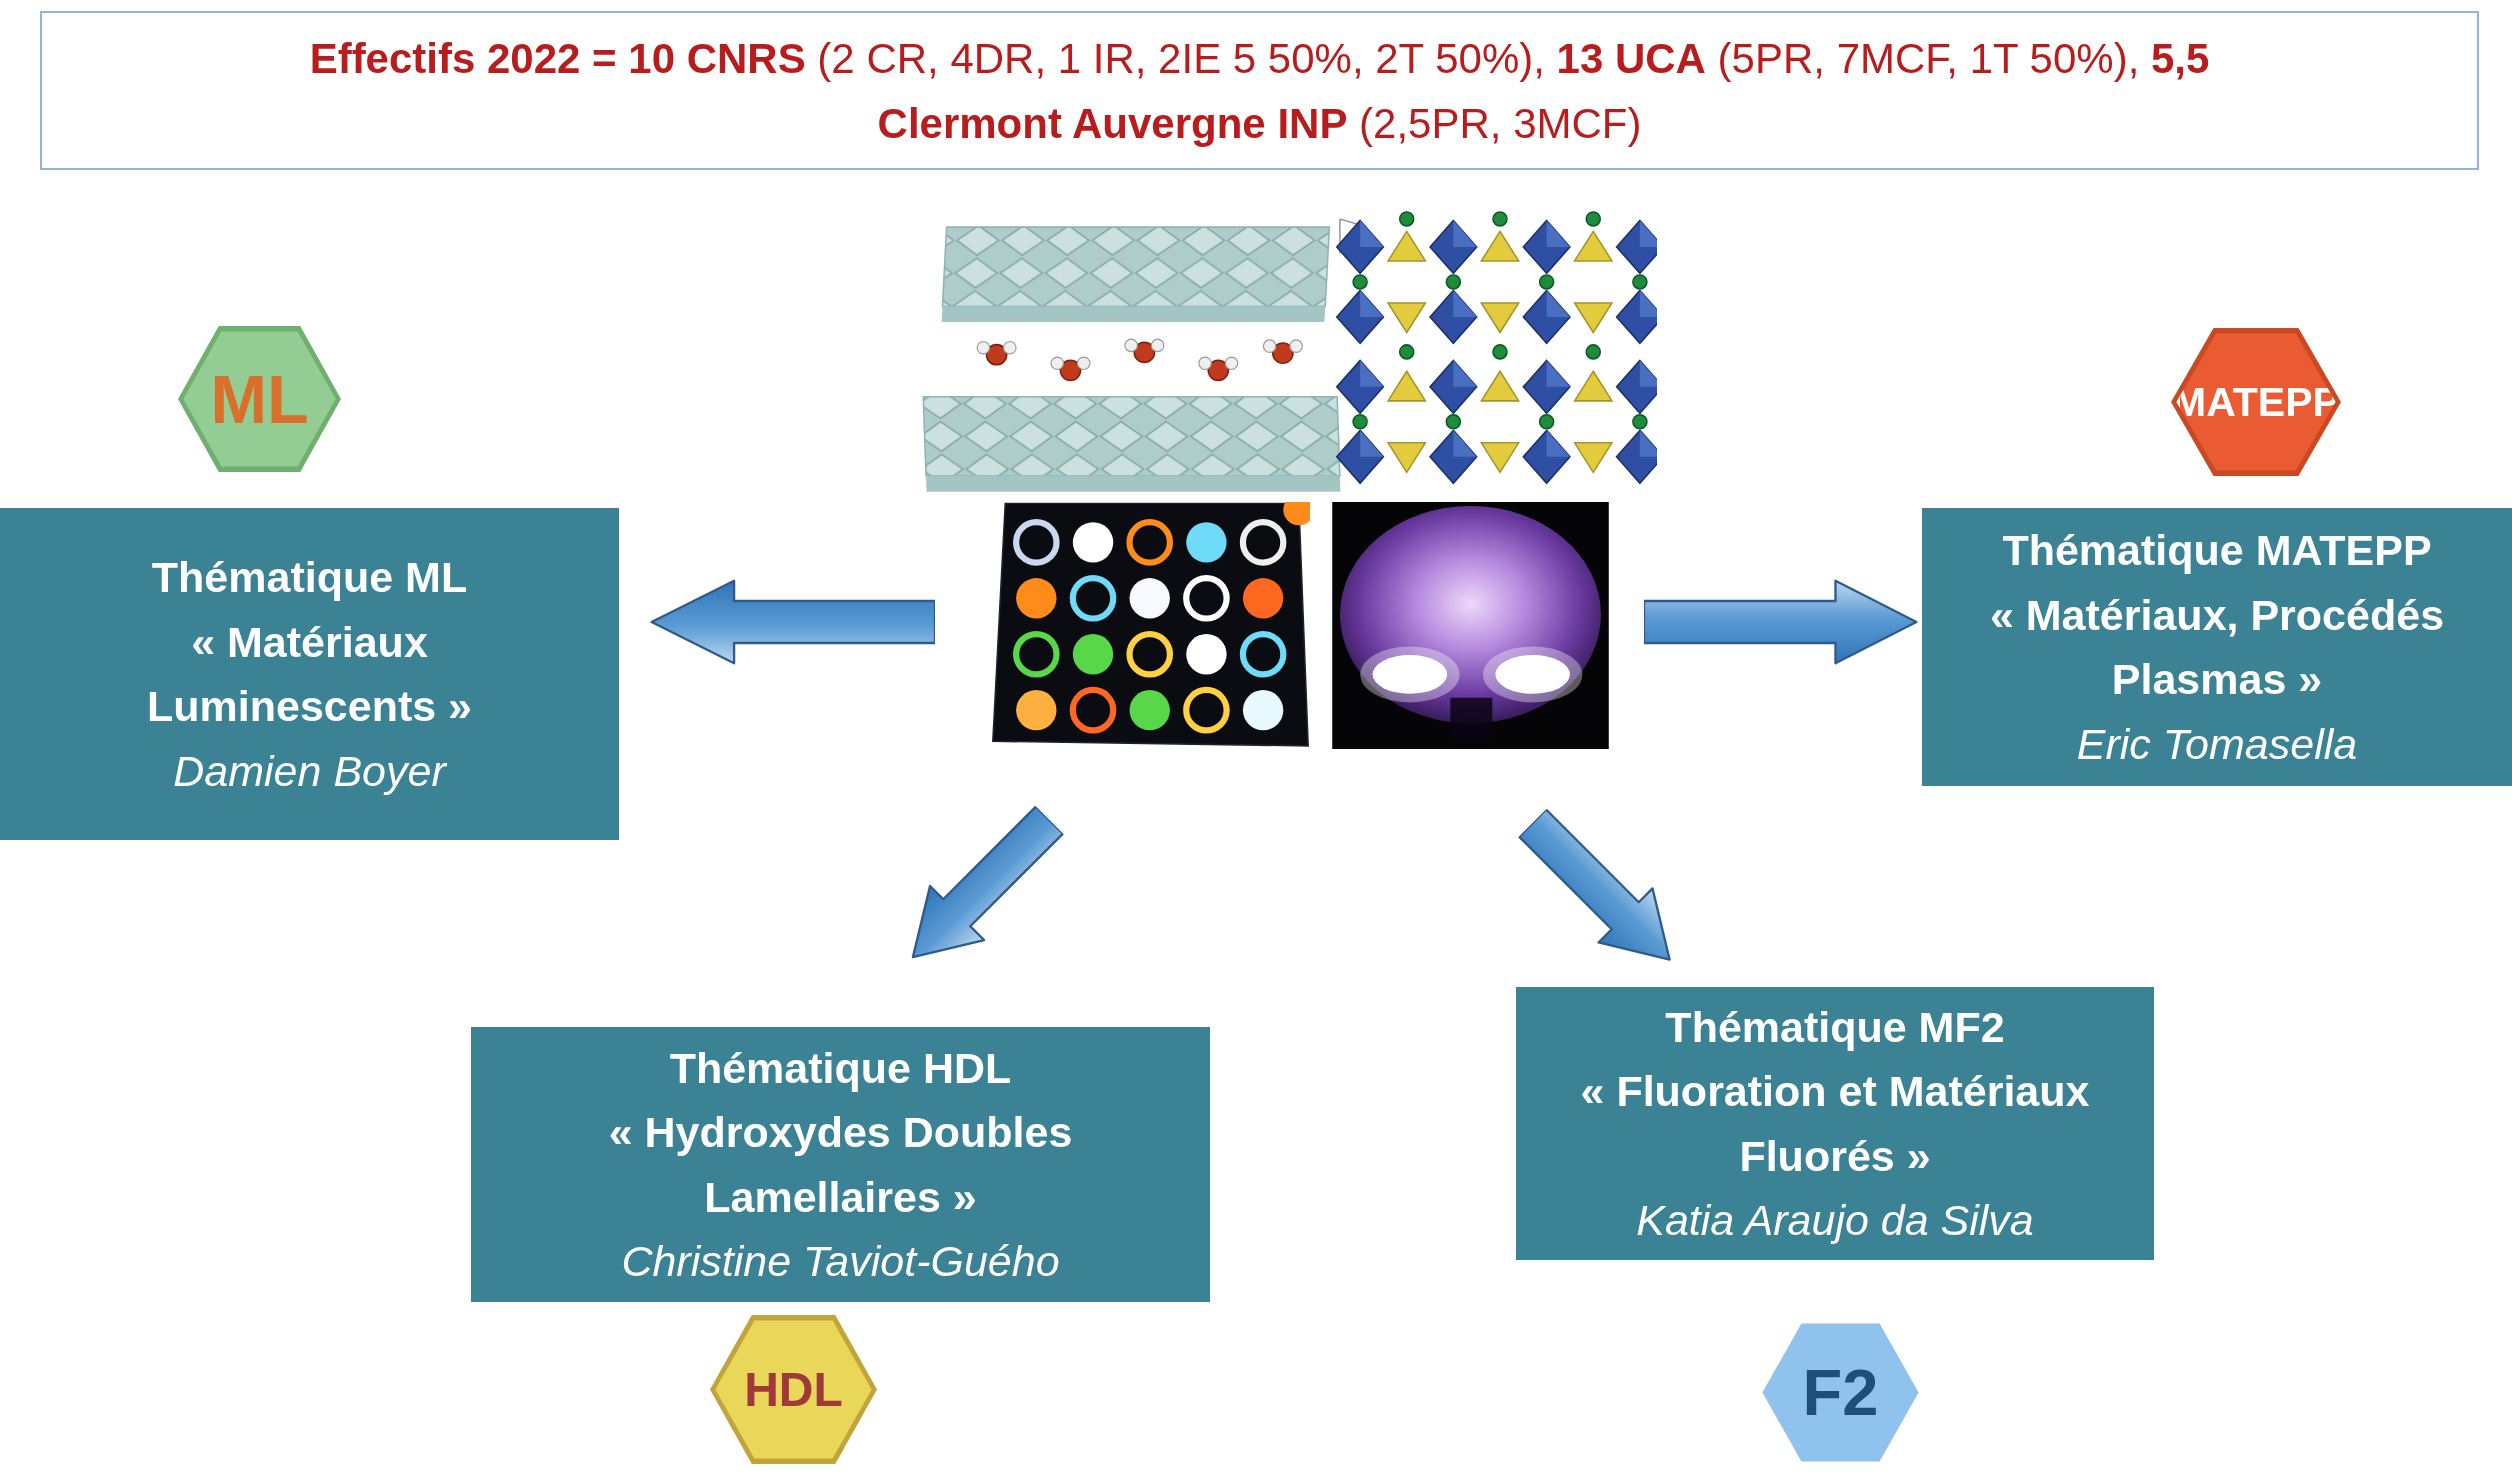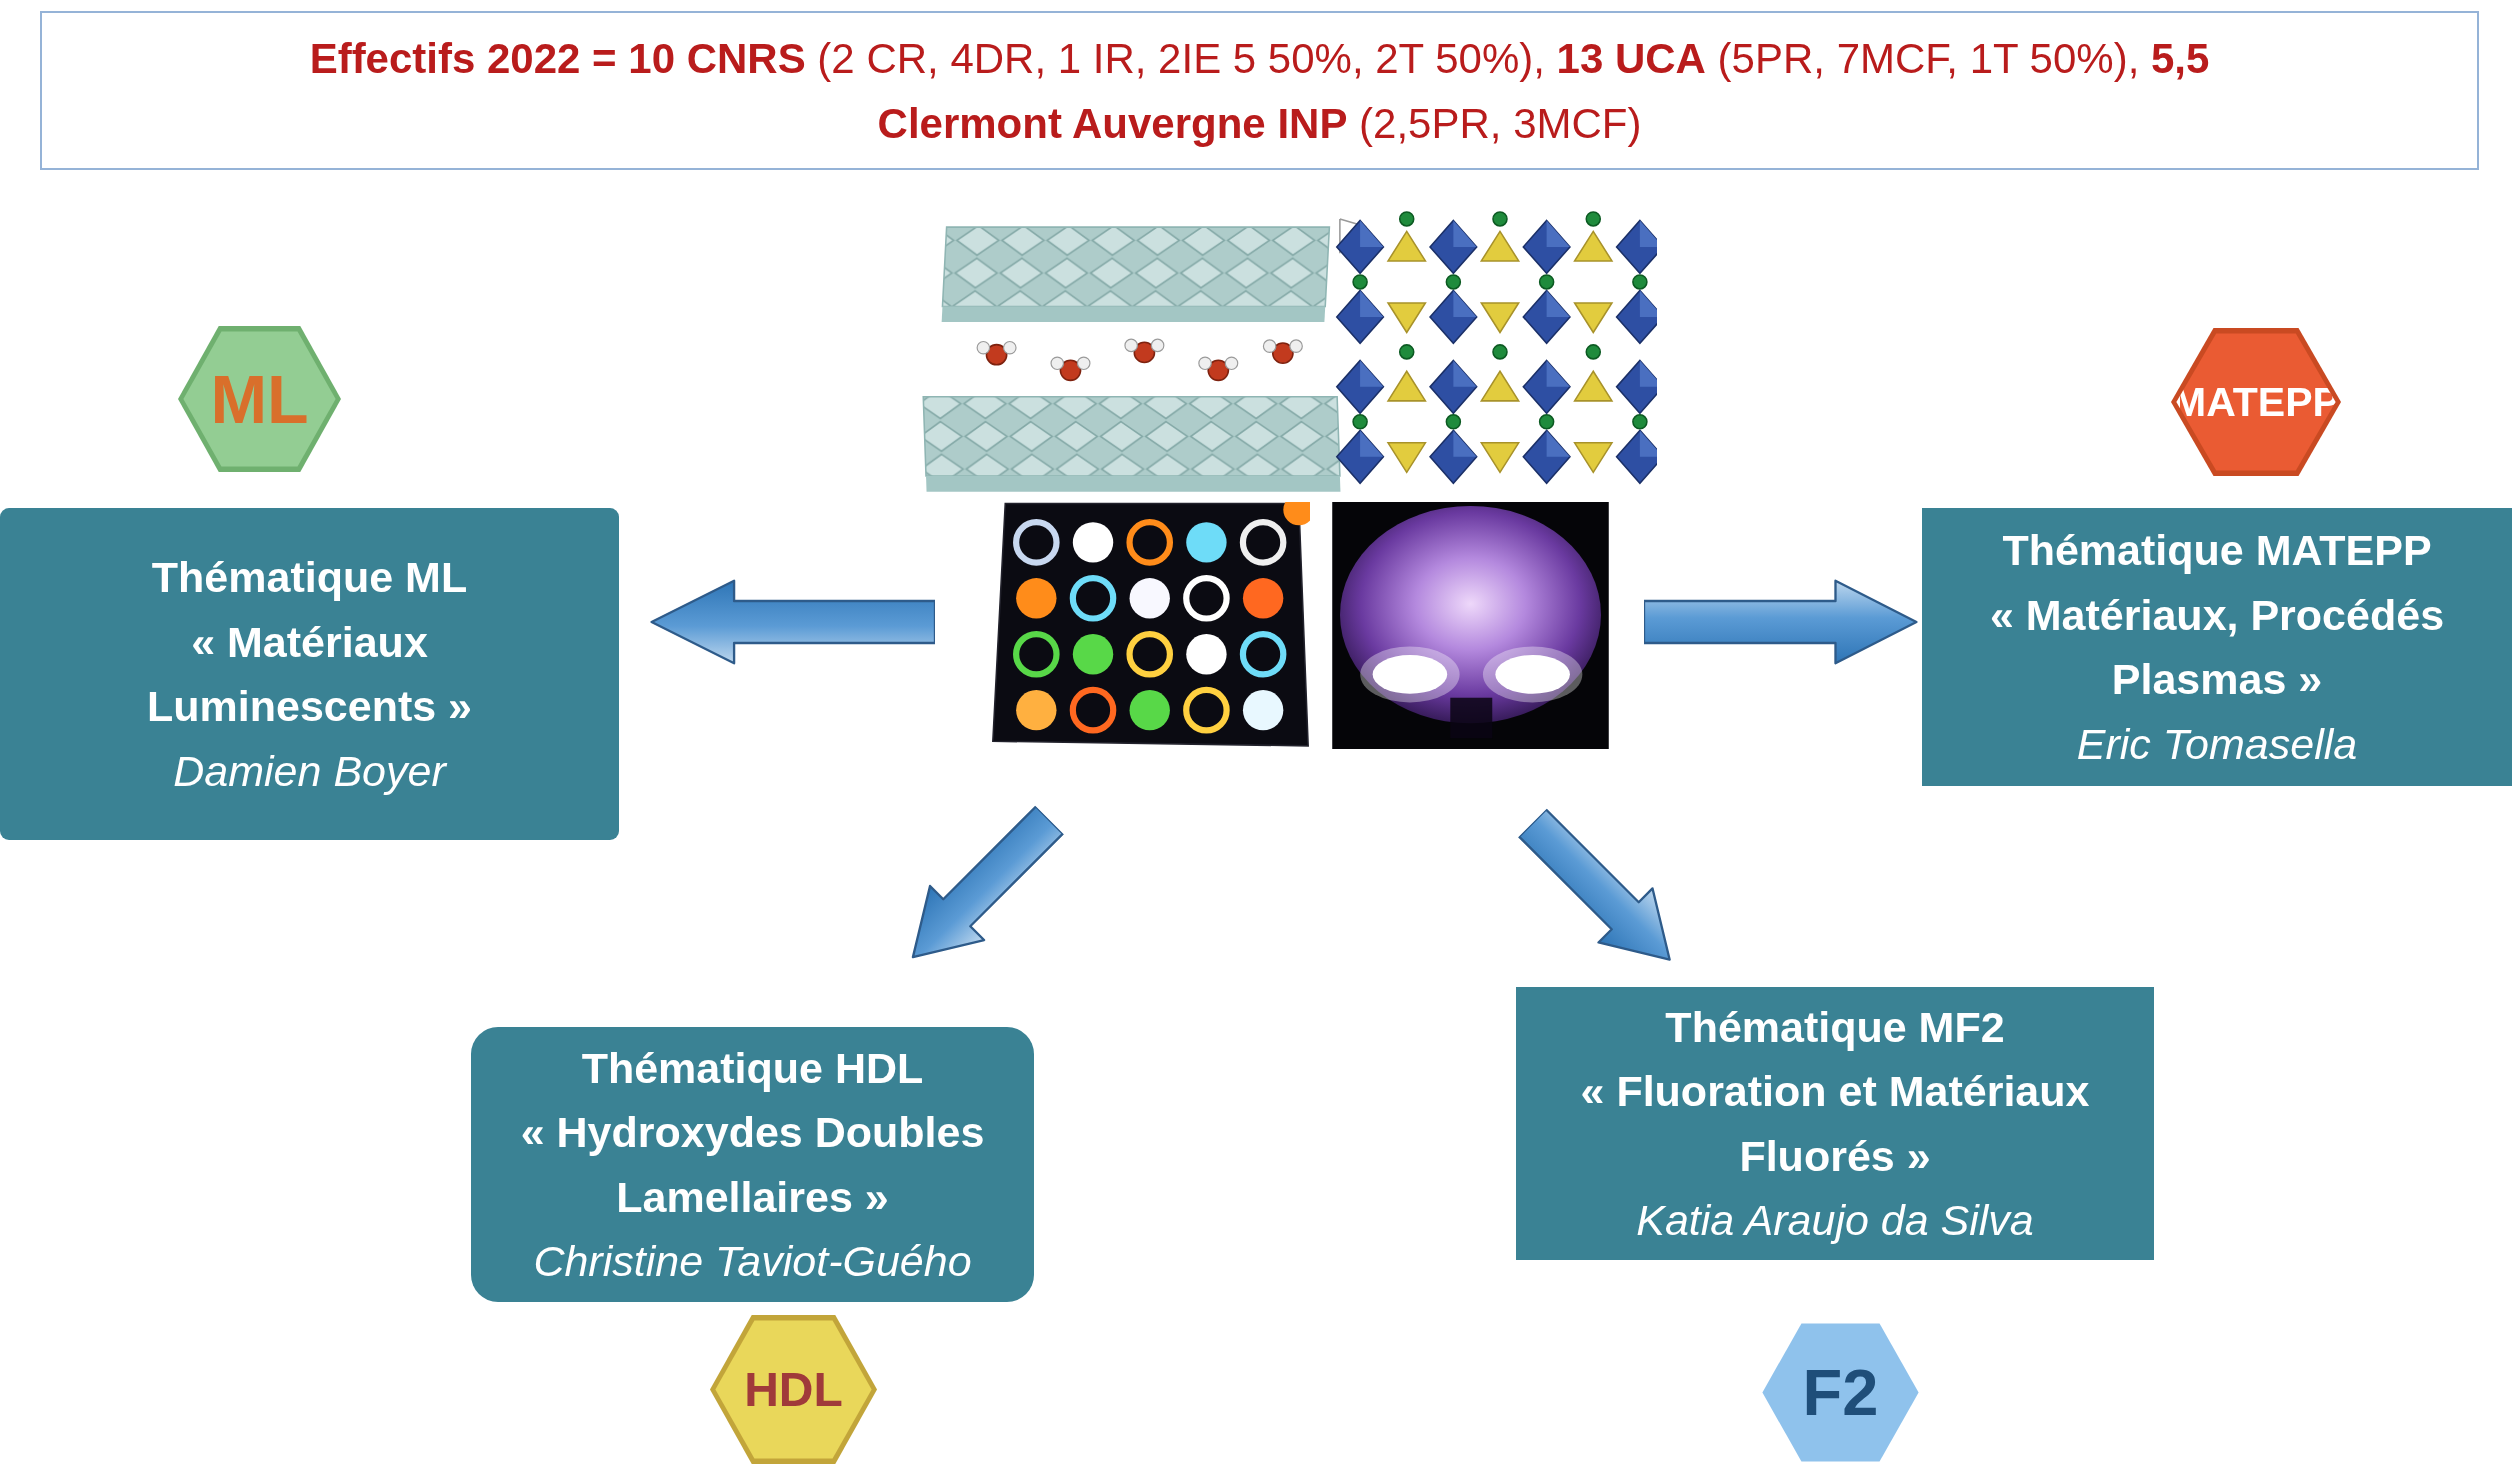--- a/index.html
+++ b/index.html
@@ -32,21 +32,21 @@
   
   .theme-box {
     position: absolute;
     display: flex; flex-direction: column; justify-content: center;
     text-align: center;
     font-size: 43px; font-weight: 700; line-height: 1.5;
   }
   .box-leader { font-weight: 400; font-style: italic; }
   .box-ml    { left: 0px;    top: 508px;  width: 619px; height: 332px; padding: 0 62px; }
   .box-matepp{ left: 1922px; top: 508px;  width: 590px; height: 278px; padding: 0 23px; }
-  .box-hdl   { left: 471px;  top: 1027px; width: 563px; height: 275px; padding: 0 23px; border-radius: 27px; }
+  .box-hdl   { left: 471px;  top: 1027px; width: 739px; height: 275px; padding: 0 23px; }
   .box-mf2   { left: 1516px; top: 987px; width: 638px; height: 273px; padding: 0 23px; }
 
   
   .hex { position: absolute; }
   .hex .outer {
     position: absolute; inset: 0;
     clip-path: polygon(25% 0, 75% 0, 100% 50%, 75% 100%, 25% 100%, 0 50%);
   }
   .hex .inner {
     position: absolute; inset: 5.4px;
@@ -114,21 +114,21 @@
   <div class="hex hex-hdl">
     <div class="outer" style="background-color: rgb(194, 165, 58);"></div>
     <div class="inner" style="background-color: rgb(233, 215, 90); color: rgb(160, 58, 58);">HDL</div>
   </div>
 
   <div class="hex hex-f2">
     <div class="outer"></div>
     <div class="inner" style="background-color: rgb(143, 194, 236); color: rgb(31, 78, 121);">F2</div>
   </div>
 
-  <div class="theme-box box-ml" style="background-color: rgb(58, 130, 148); color: rgb(255, 255, 255); border-radius: 9px;">
+  <div class="theme-box box-ml" style="background-color: rgb(58, 130, 148); color: rgb(255, 255, 255);">
     <div>Thématique ML</div>
     <div>« Matériaux Luminescents  »</div>
     <div class="box-leader">Damien Boyer</div>
   </div>
 
   <div class="theme-box box-matepp" style="background-color: rgb(58, 130, 148); color: rgb(255, 255, 255);">
     <div>Thématique MATEPP</div>
     <div>« Matériaux, Procédés Plasmas »</div>
     <div class="box-leader">Eric Tomasella</div>
   </div>

